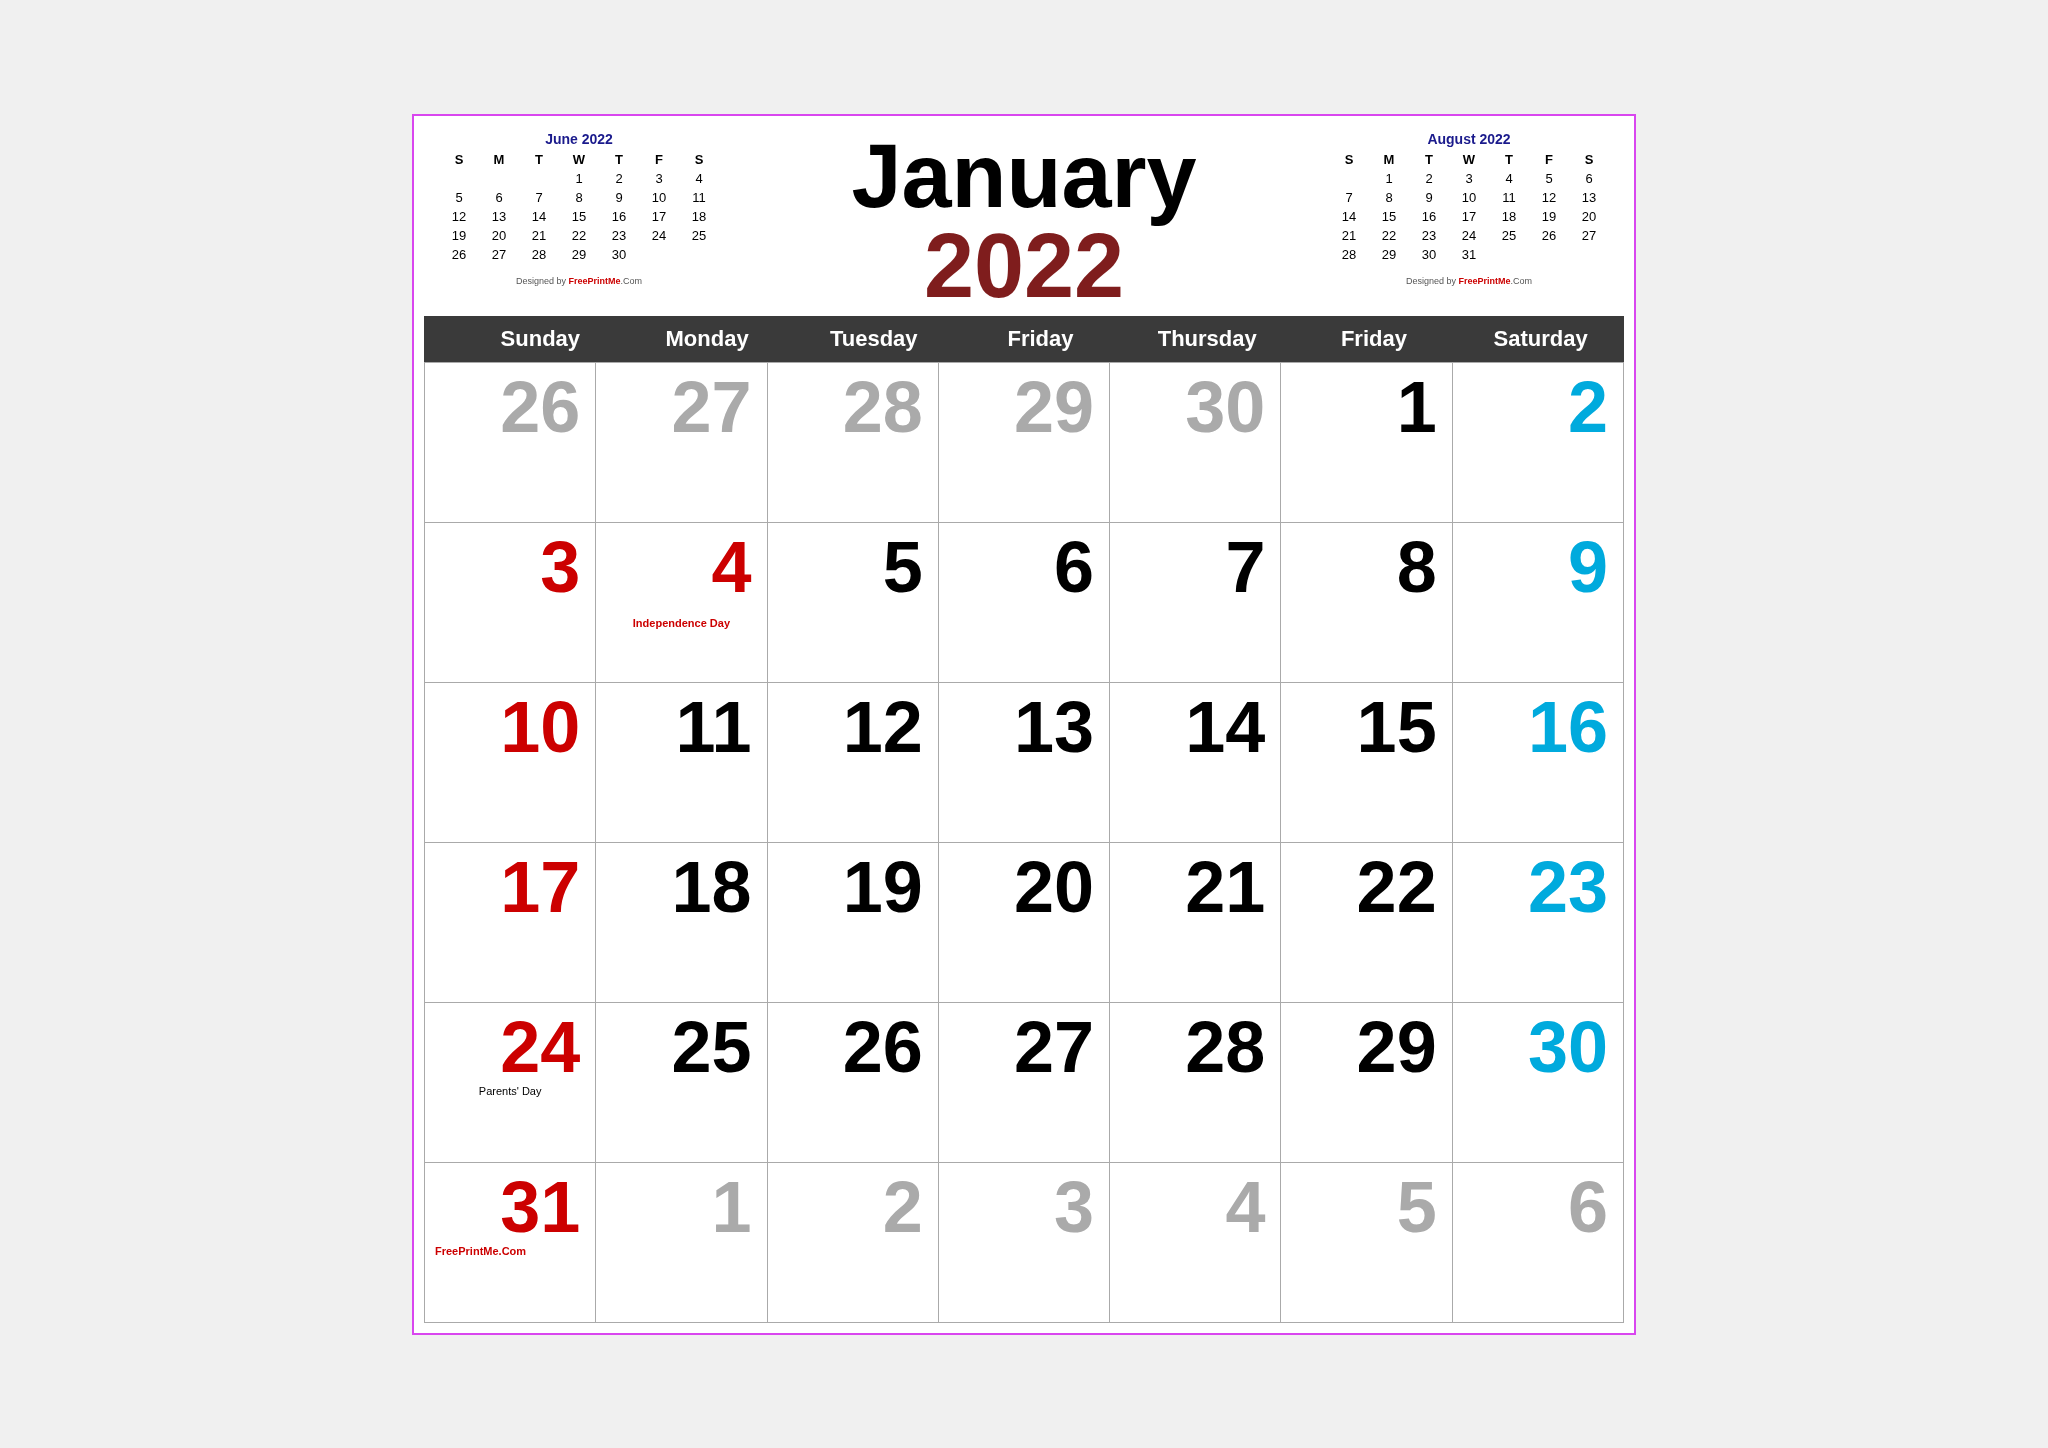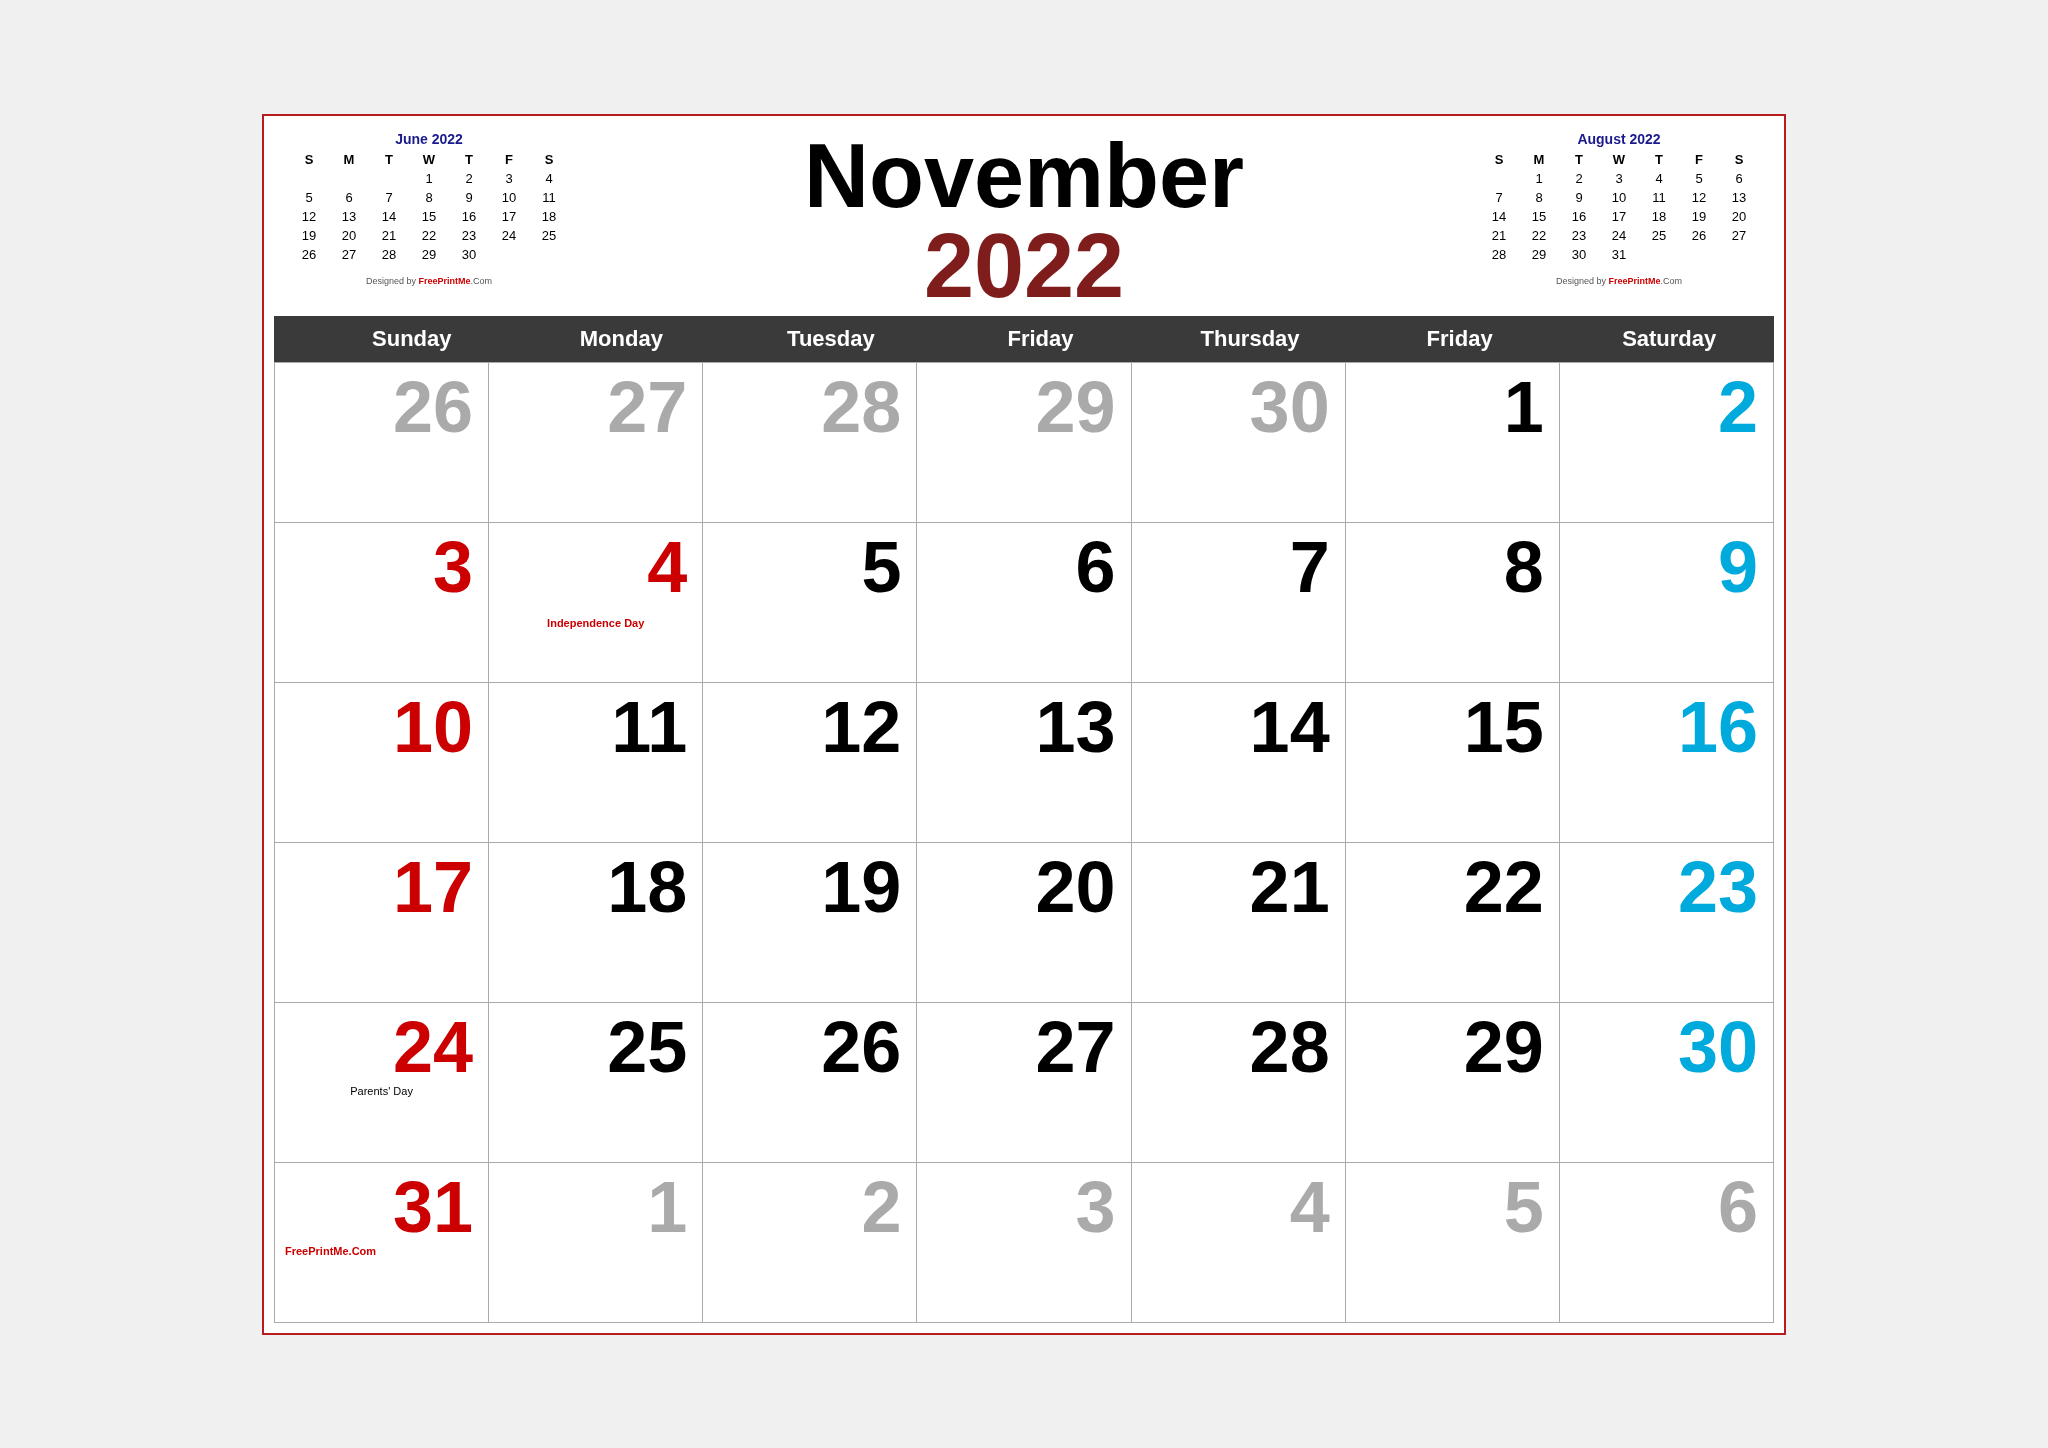--- a/index.html
+++ b/index.html
@@ -6,22 +6,22 @@
     body {
       background: #f0f0f0;
       display: flex;
       justify-content: center;
       align-items: center;
       min-height: 100vh;
       font-family: Arial, sans-serif;
     }
     .calendar-container {
       background: white;
-      width: 1524px;
-      border: 2px solid #b91c1c;
+      width: 1224px;
+      border: 2px solid #d946ef;
       padding: 10px;
     }
     
     .top-section {
       display: flex;
       align-items: flex-start;
       justify-content: space-between;
       padding: 5px 15px 0 15px;
     }
     .mini-calendar {
@@ -207,21 +207,21 @@
               <td>30</td>
               <td></td>
               <td></td>
             </tr>
           </tbody>
       </table>
       <div class="credit">Designed by <span>FreePrintMe</span>.Com</div>
     </div>
 
     <div class="main-title">
-      <div class="month-name">November</div>
+      <div class="month-name">January</div>
       <div class="year">2022</div>
     </div>
 
     <div class="mini-calendar">
       <div class="mini-title">August 2022</div>
       <table>
         <thead>
           <tr id="aug-headers">
               <th>S</th>
               <th>M</th>

